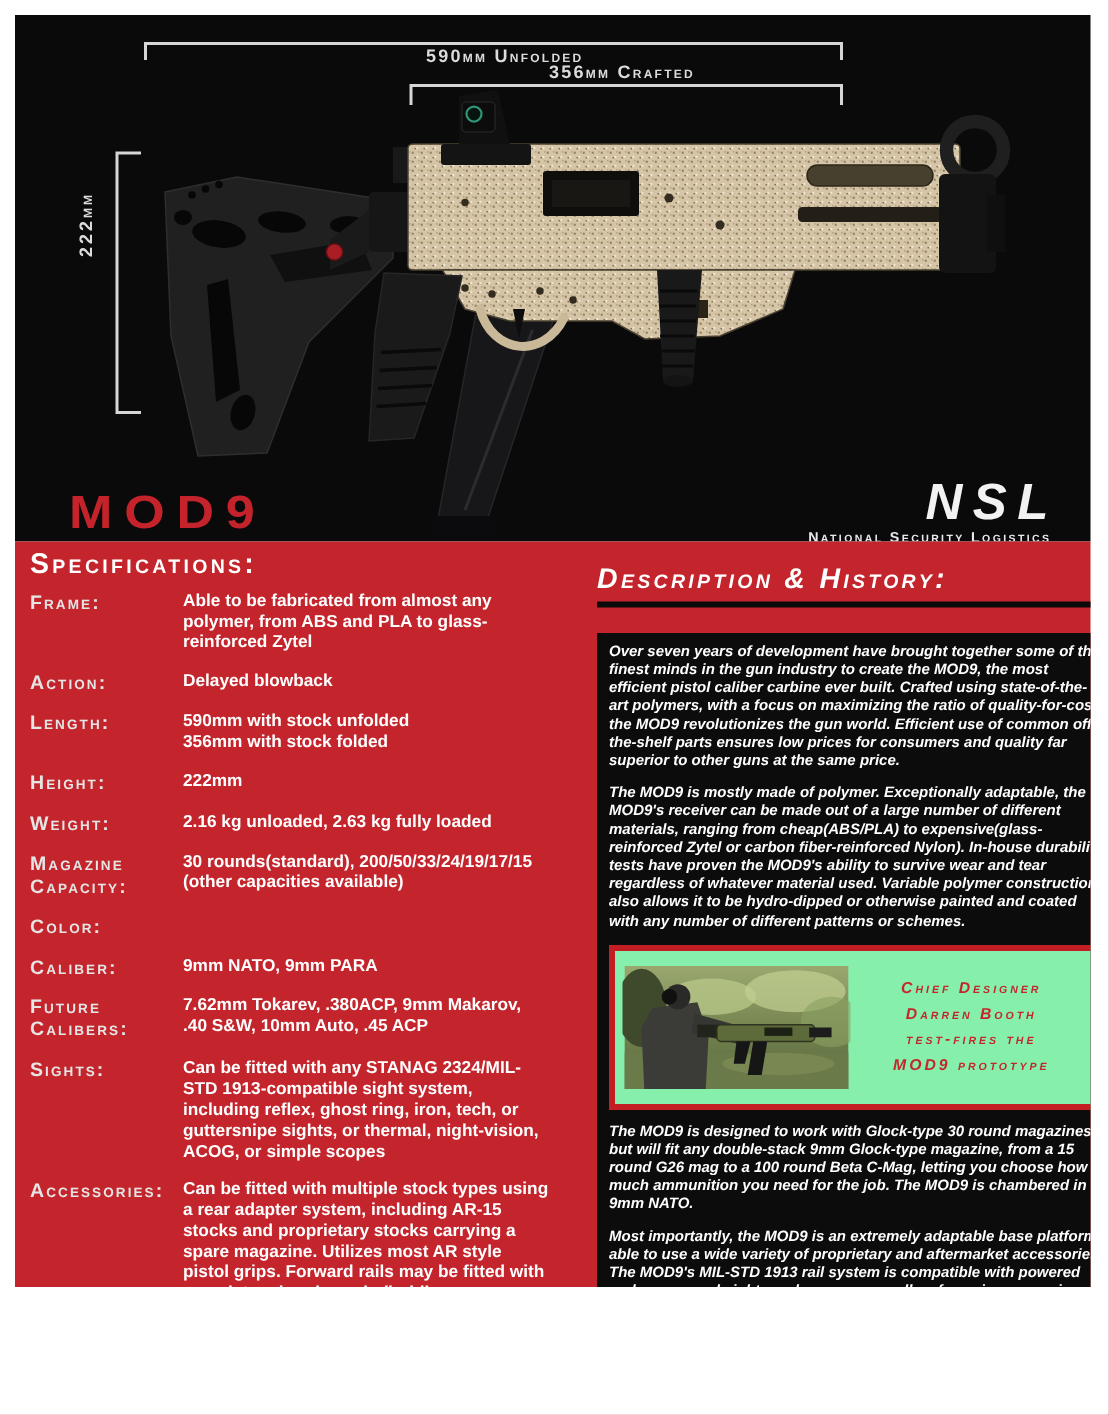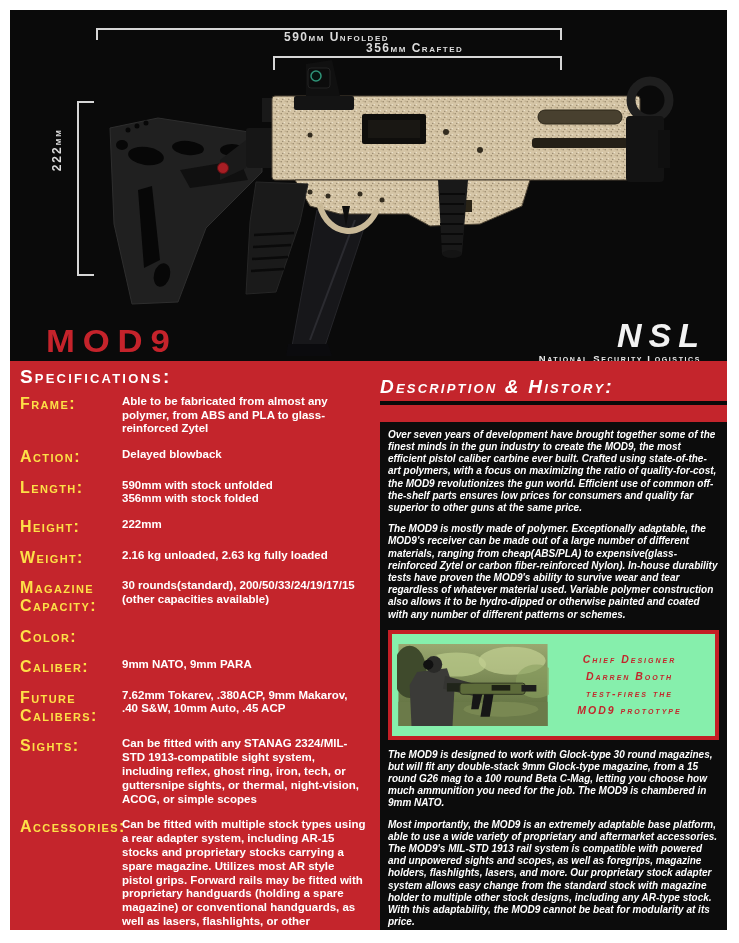--- a/index.html
+++ b/index.html
@@ -32,40 +32,40 @@
   .logo-text{
     color:#f2f2f2;font-weight:bold;font-style:italic;font-size:34px;
     letter-spacing:7px;line-height:1;margin-right:-5px;
   }
   .logo-sub{
     color:#e9e9e9;font-weight:bold;font-size:9.5px;font-variant:small-caps;
     letter-spacing:1.6px;margin-top:1px;white-space:nowrap;
   }
   
   .content{
-    position:absolute;left:10px;top:361px;width:717px;height:569px;
-    background:#c4252c;display:flex;overflow:hidden;
+    position:absolute;left:10px;top:361px;width:717px;height:497px;
+    background:#c4252c;display:flex;overflow:hidden;gap:18px;
   }
   .col-left{
     width:362px;box-sizing:border-box;padding:6px 6px 0 10px;flex:none;
   }
   .col-right{
     width:347px;flex:none;margin-left:8px;display:flex;flex-direction:column;
     box-sizing:border-box;padding-top:16px;font-style:italic;
   }
   h2.sec-head{
     margin:0;color:#ffffff;font-variant:small-caps;font-weight:bold;
     font-size:19px;letter-spacing:2.2px;line-height:1.1;
   }
   .rule{height:4px;background:#0a0a0a;margin:3px 0 5px 0;}
   
   .spec-rows{margin-top:7px;}
   .spec-row{display:flex;margin-bottom:12px;}
   .spec-label{
-    width:102px;flex:none;color:#fde047;font-weight:bold;font-size:16px;
+    width:102px;flex:none;color:#e5e5e5;font-weight:bold;font-size:13px;
     font-variant:small-caps;letter-spacing:1.4px;line-height:1.15;
   }
   .spec-value{
     flex:1;color:#ffffff;font-weight:bold;font-size:11.5px;line-height:1.2;
     white-space:pre-wrap;
   }
   
   .desc-box{
     flex:1;background:#0c0c0c;color:#ffffff;padding:7px 8px 4px 8px;
     overflow:hidden;

